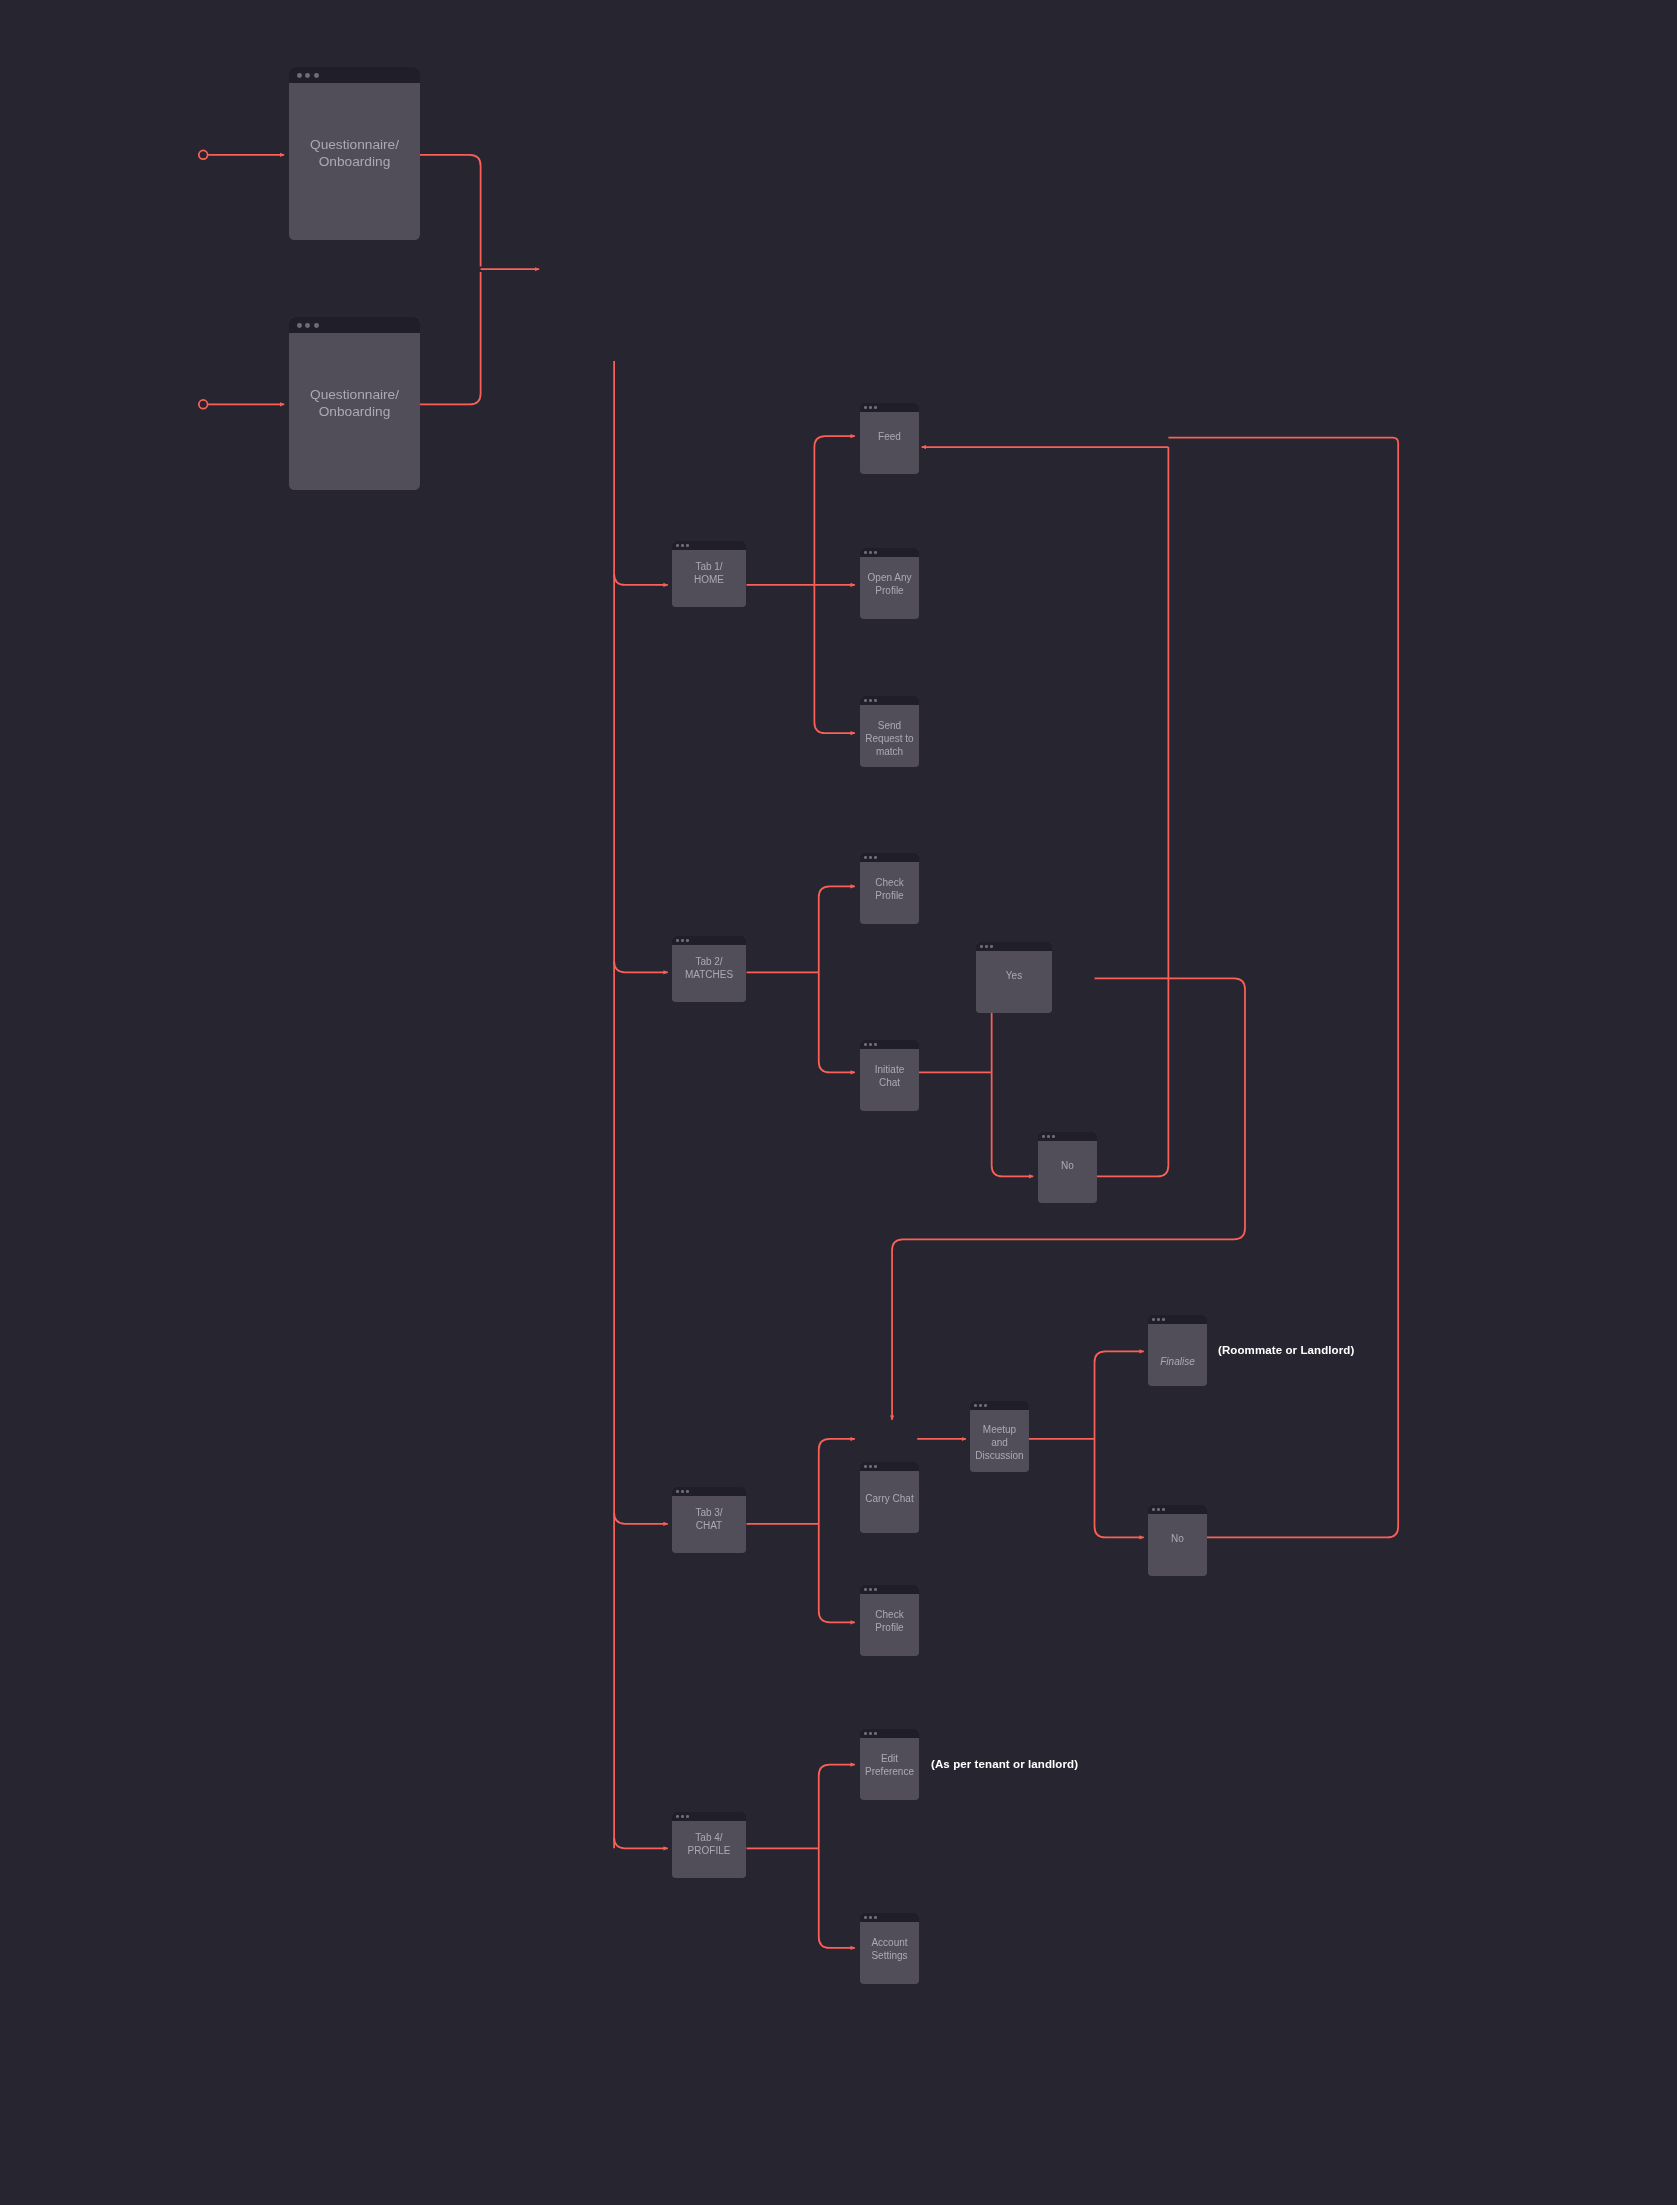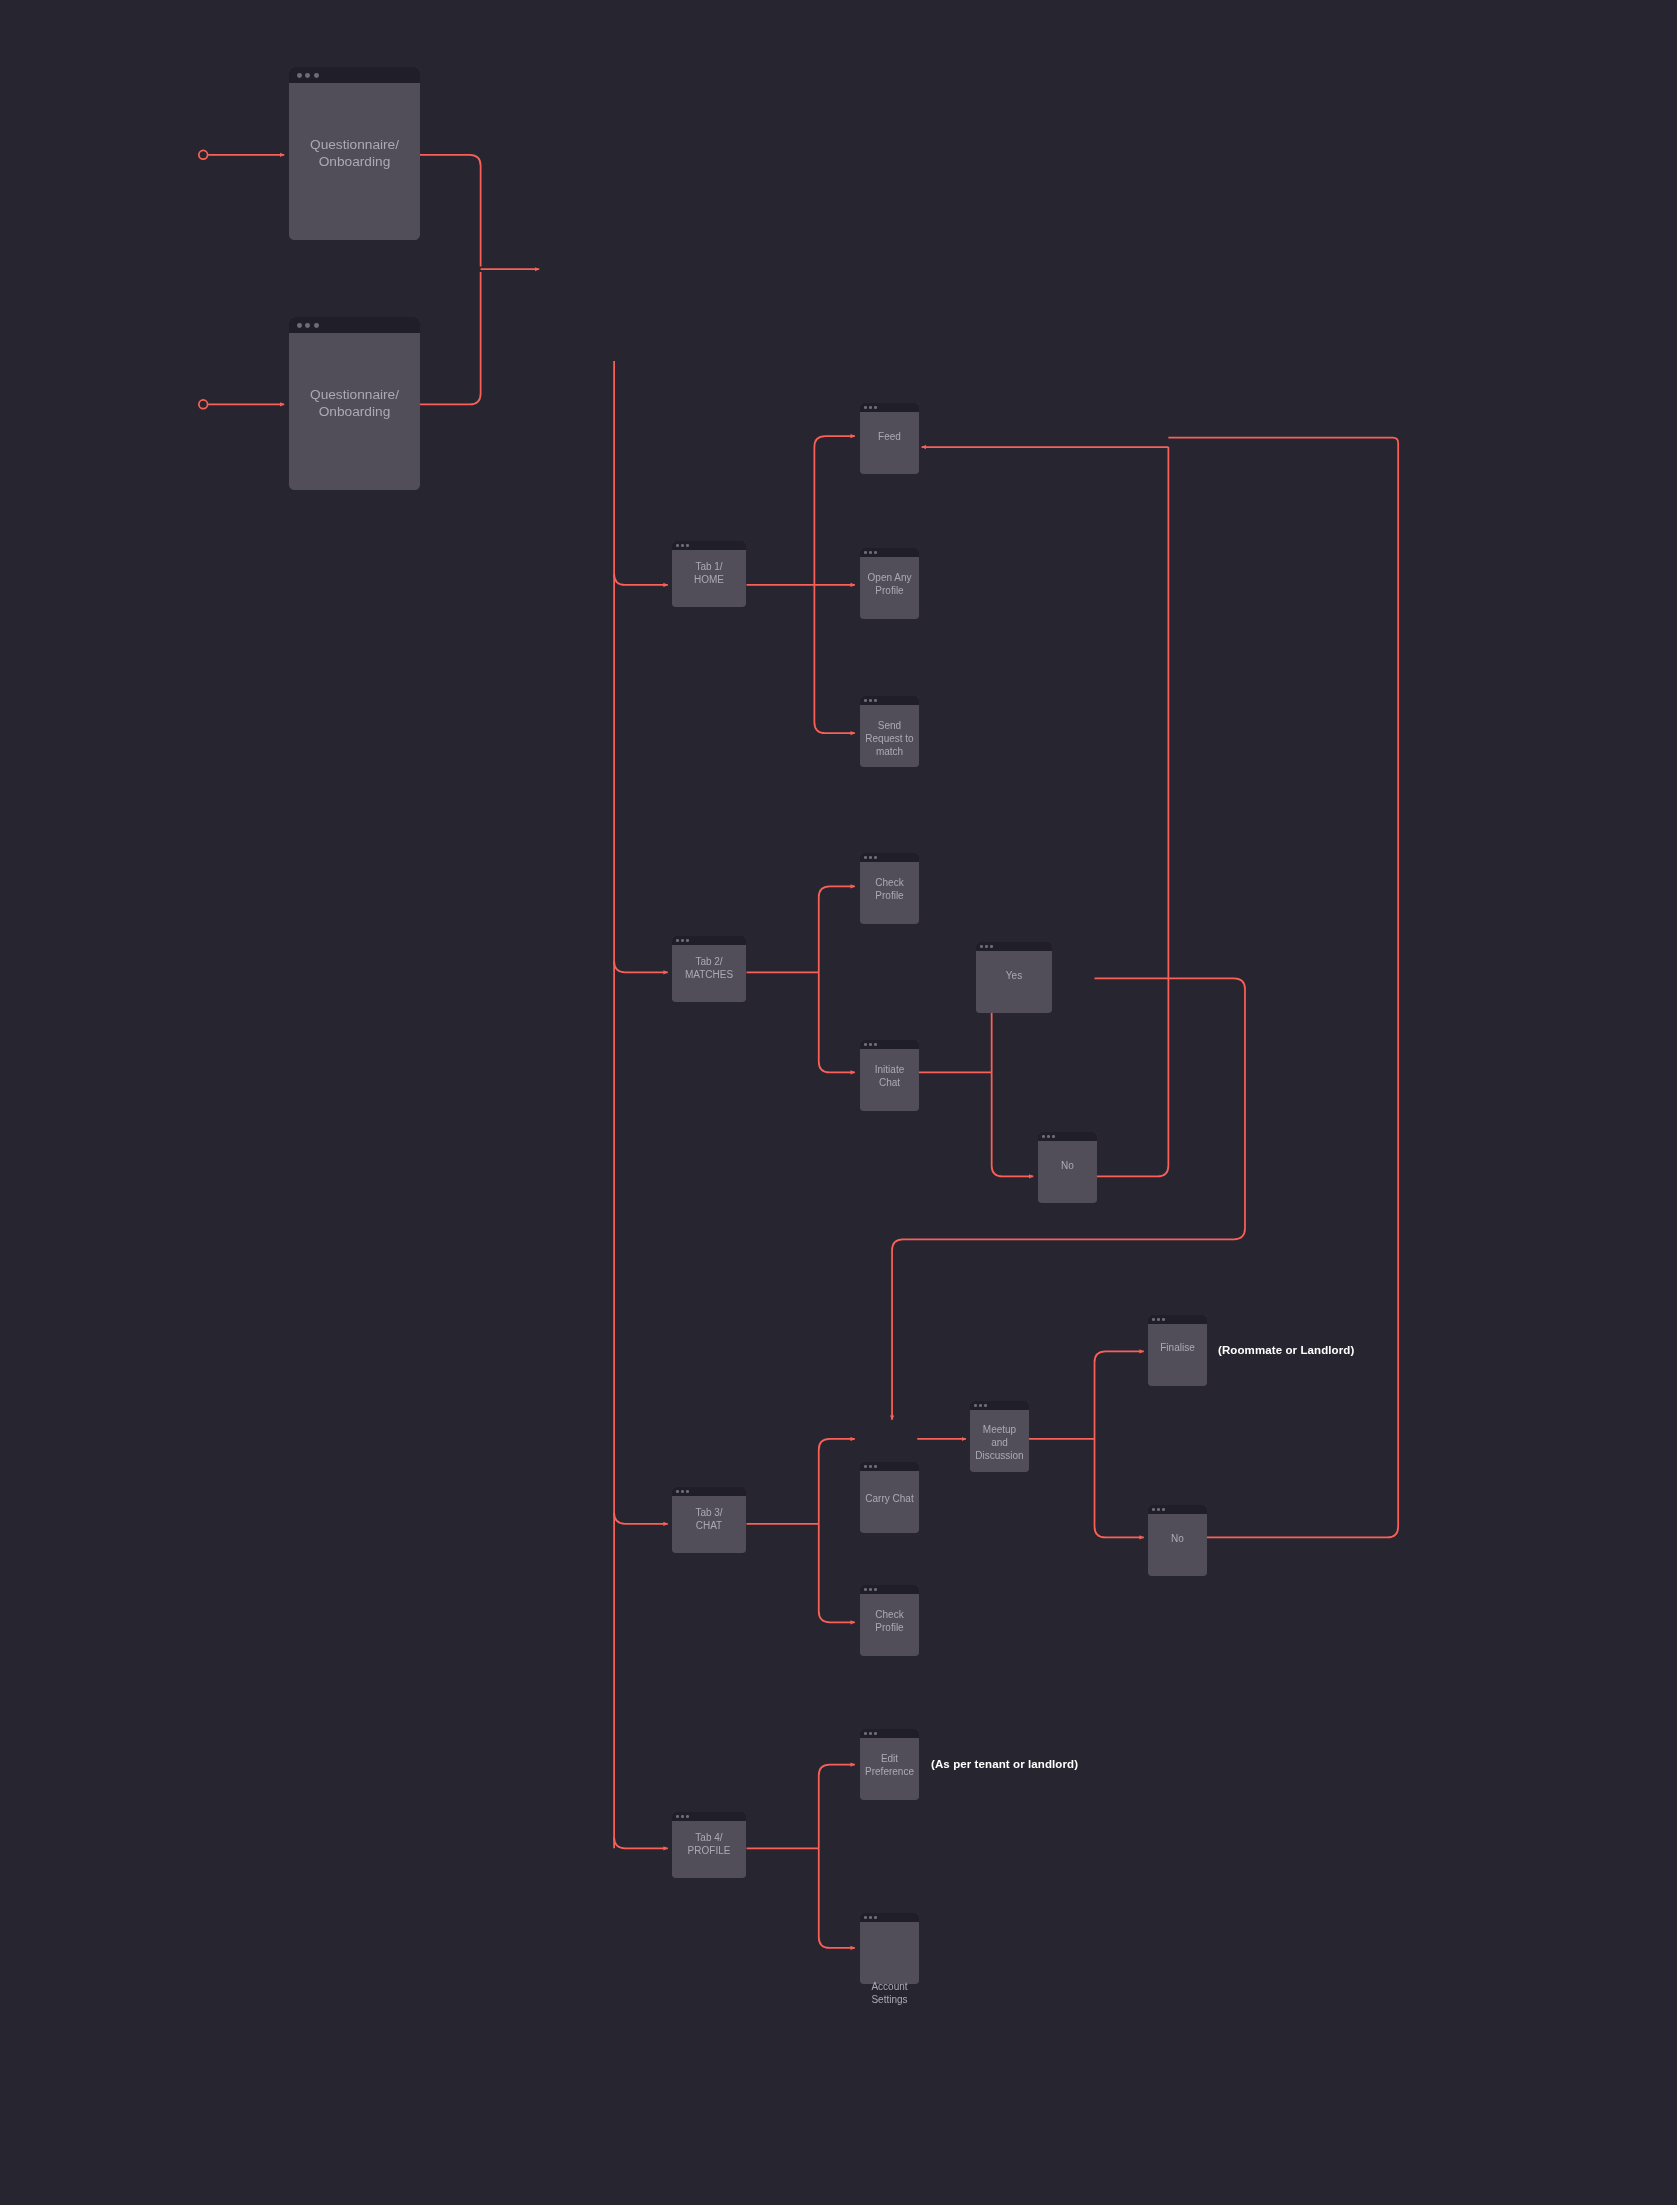--- a/index.html
+++ b/index.html
@@ -328,21 +328,21 @@
       <div>Discussion</div>
     </div>
   </div>
 
   <div class="node small" style="left:1148px; top:1315px; width:59px; height:71px;">
     <div class="titlebar">
       <span class="dot"></span>
       <span class="dot"></span>
       <span class="dot"></span>
     </div>
-    <div class="label" style="top:33px;">
+    <div class="label" style="top:47px;font-style:italic;">
       <div>Finalise</div>
     </div>
   </div>
 
   <div class="node small" style="left:1148px; top:1505px; width:59px; height:71px;">
     <div class="titlebar">
       <span class="dot"></span>
       <span class="dot"></span>
       <span class="dot"></span>
     </div>
@@ -386,21 +386,21 @@
       <div>Preference</div>
     </div>
   </div>
 
   <div class="node small" style="left:860px; top:1913px; width:59px; height:71px;">
     <div class="titlebar">
       <span class="dot"></span>
       <span class="dot"></span>
       <span class="dot"></span>
     </div>
-    <div class="label" style="top:37px;margin-top:44px;">
+    <div class="label" style="top:37px;">
       <div>Account</div>
       <div>Settings</div>
     </div>
   </div>
 
   <div class="annotation" style="left:1218px; top:1344px;">(Roommate or Landlord)</div>
 
   <div class="annotation" style="left:931px; top:1758px;">(As per tenant or landlord)</div>
 
 </div>

